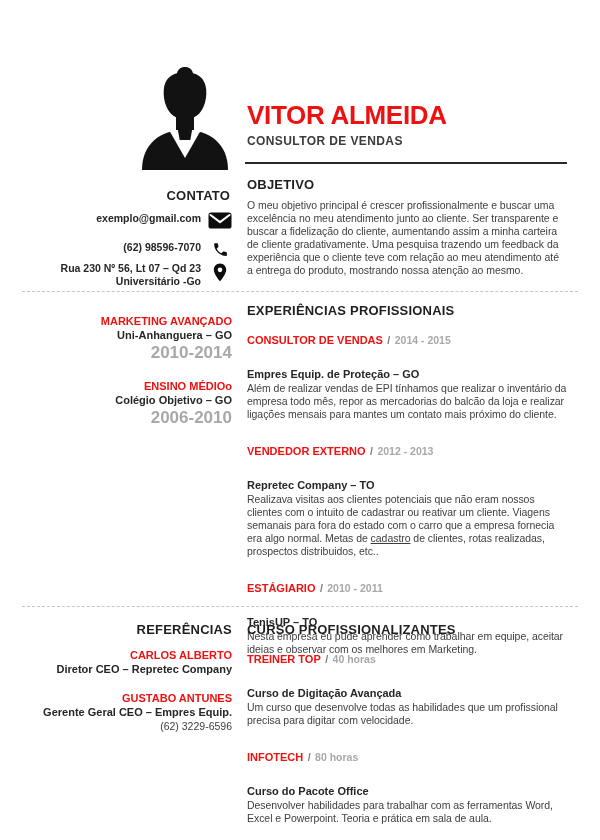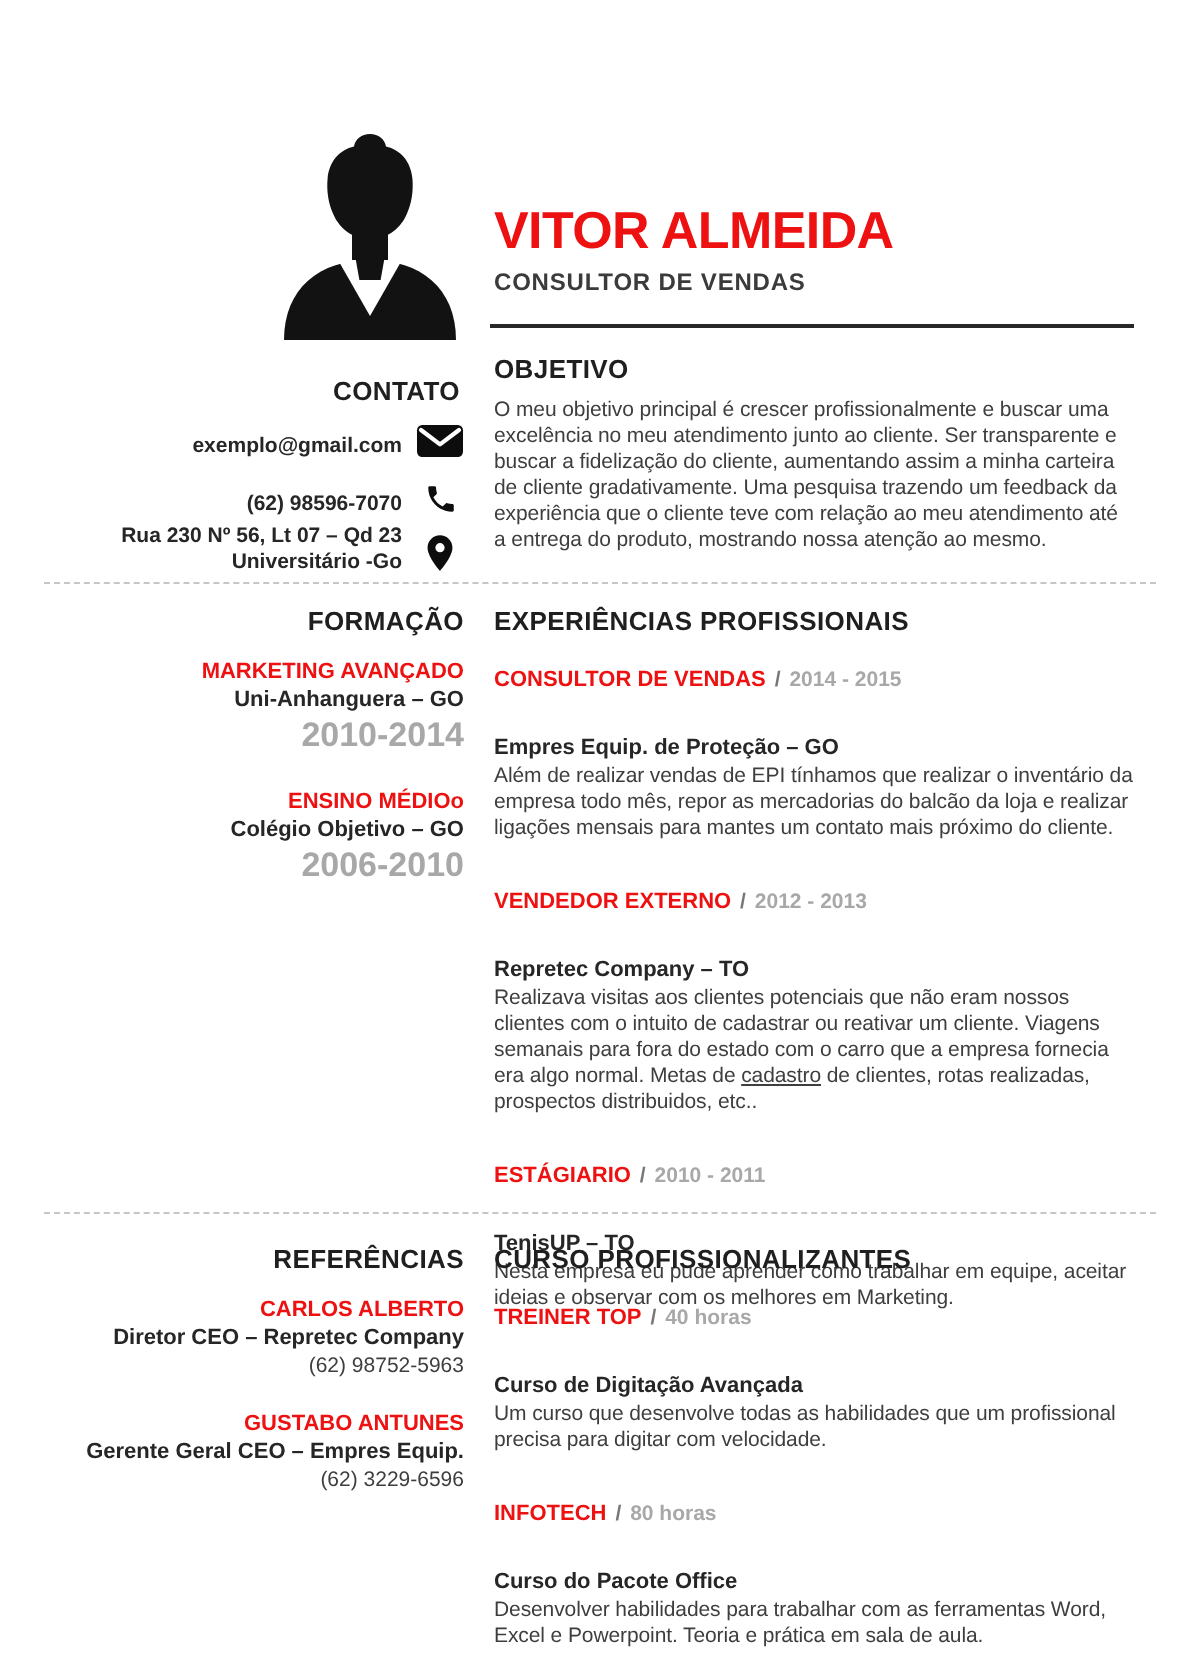--- a/index.html
+++ b/index.html
@@ -20,21 +20,21 @@
   .sep-2 { top:606px; }
 
   
   .side-col { position:absolute; left:0; width:232px; text-align:right; }
   .main-col { position:absolute; left:247px; width:320px; text-align:left; }
   .section-heading { font-size:13px; font-weight:700; color:#1f1f1f; letter-spacing:0.2px; }
 
   
   .contact-block { top:188px; }
   .contact-block .section-heading { padding-right:2px; }
-  .contact-row { display:flex; justify-content:flex-end; align-items:flex-end; }
+  .contact-row { display:flex; justify-content:flex-end; align-items:flex-start; }
   .row-email { margin-top:9px; }
   .row-phone { margin-top:12px; }
   .row-address { margin-top:4px; }
   .contact-text { font-size:10.5px; font-weight:700; color:#262626; line-height:12.5px; text-align:right; }
   .icon-cell { width:24px; min-width:24px; margin-left:7px; display:flex; justify-content:center; align-items:center; }
 
   
   .objective-block { top:177px; }
   .body-text { font-size:10.5px; line-height:13px; color:#3e3e3e; letter-spacing:-0.05px; }
   .objective-block .body-text { margin-top:7px; }
@@ -115,21 +115,20 @@
       </div>
     </div>
   </div>
 
   <div class="main-col objective-block">
     <div class="section-heading">OBJETIVO</div>
     <div class="body-text">O meu objetivo principal é crescer profissionalmente e buscar uma excelência no meu atendimento junto ao cliente. Ser transparente e buscar a fidelização do cliente, aumentando assim a minha carteira de cliente gradativamente. Uma pesquisa trazendo um feedback da experiência que o cliente teve com relação ao meu atendimento até a entrega do produto, mostrando nossa atenção ao mesmo.</div>
   </div>
 
   <div class="side-col education-block">
-    <div class="section-heading">FORMAÇÃO</div>
     <div class="side-item">
       <div class="red-sub">MARKETING AVANÇADO</div>
       <div class="sub-line">Uni-Anhanguera – GO</div>
       <div class="date-line">2010-2014</div>
     </div>
     <div class="side-item">
       <div class="red-sub">ENSINO MÉDIOo</div>
       <div class="sub-line">Colégio Objetivo – GO</div>
       <div class="date-line">2006-2010</div>
     </div>
@@ -167,21 +166,20 @@
       <div class="company-line">TenisUP – TO</div>
       <div class="body-text">Nesta empresa eu pude aprender como trabalhar em equipe, aceitar ideias e observar com os melhores em Marketing.</div>
     </div>
   </div>
 
   <div class="side-col references-block">
     <div class="section-heading">REFERÊNCIAS</div>
     <div class="side-item">
       <div class="red-sub">CARLOS ALBERTO</div>
       <div class="sub-line">Diretor CEO – Repretec Company</div>
-      <div class="ref-phone">(62) 98752-5963</div>
     </div>
     <div class="side-item">
       <div class="red-sub">GUSTABO ANTUNES</div>
       <div class="sub-line">Gerente Geral CEO – Empres Equip.</div>
       <div class="ref-phone">(62) 3229-6596</div>
     </div>
   </div>
 
   <div class="main-col courses-block">
     <div class="section-heading">CURSO PROFISSIONALIZANTES</div>

